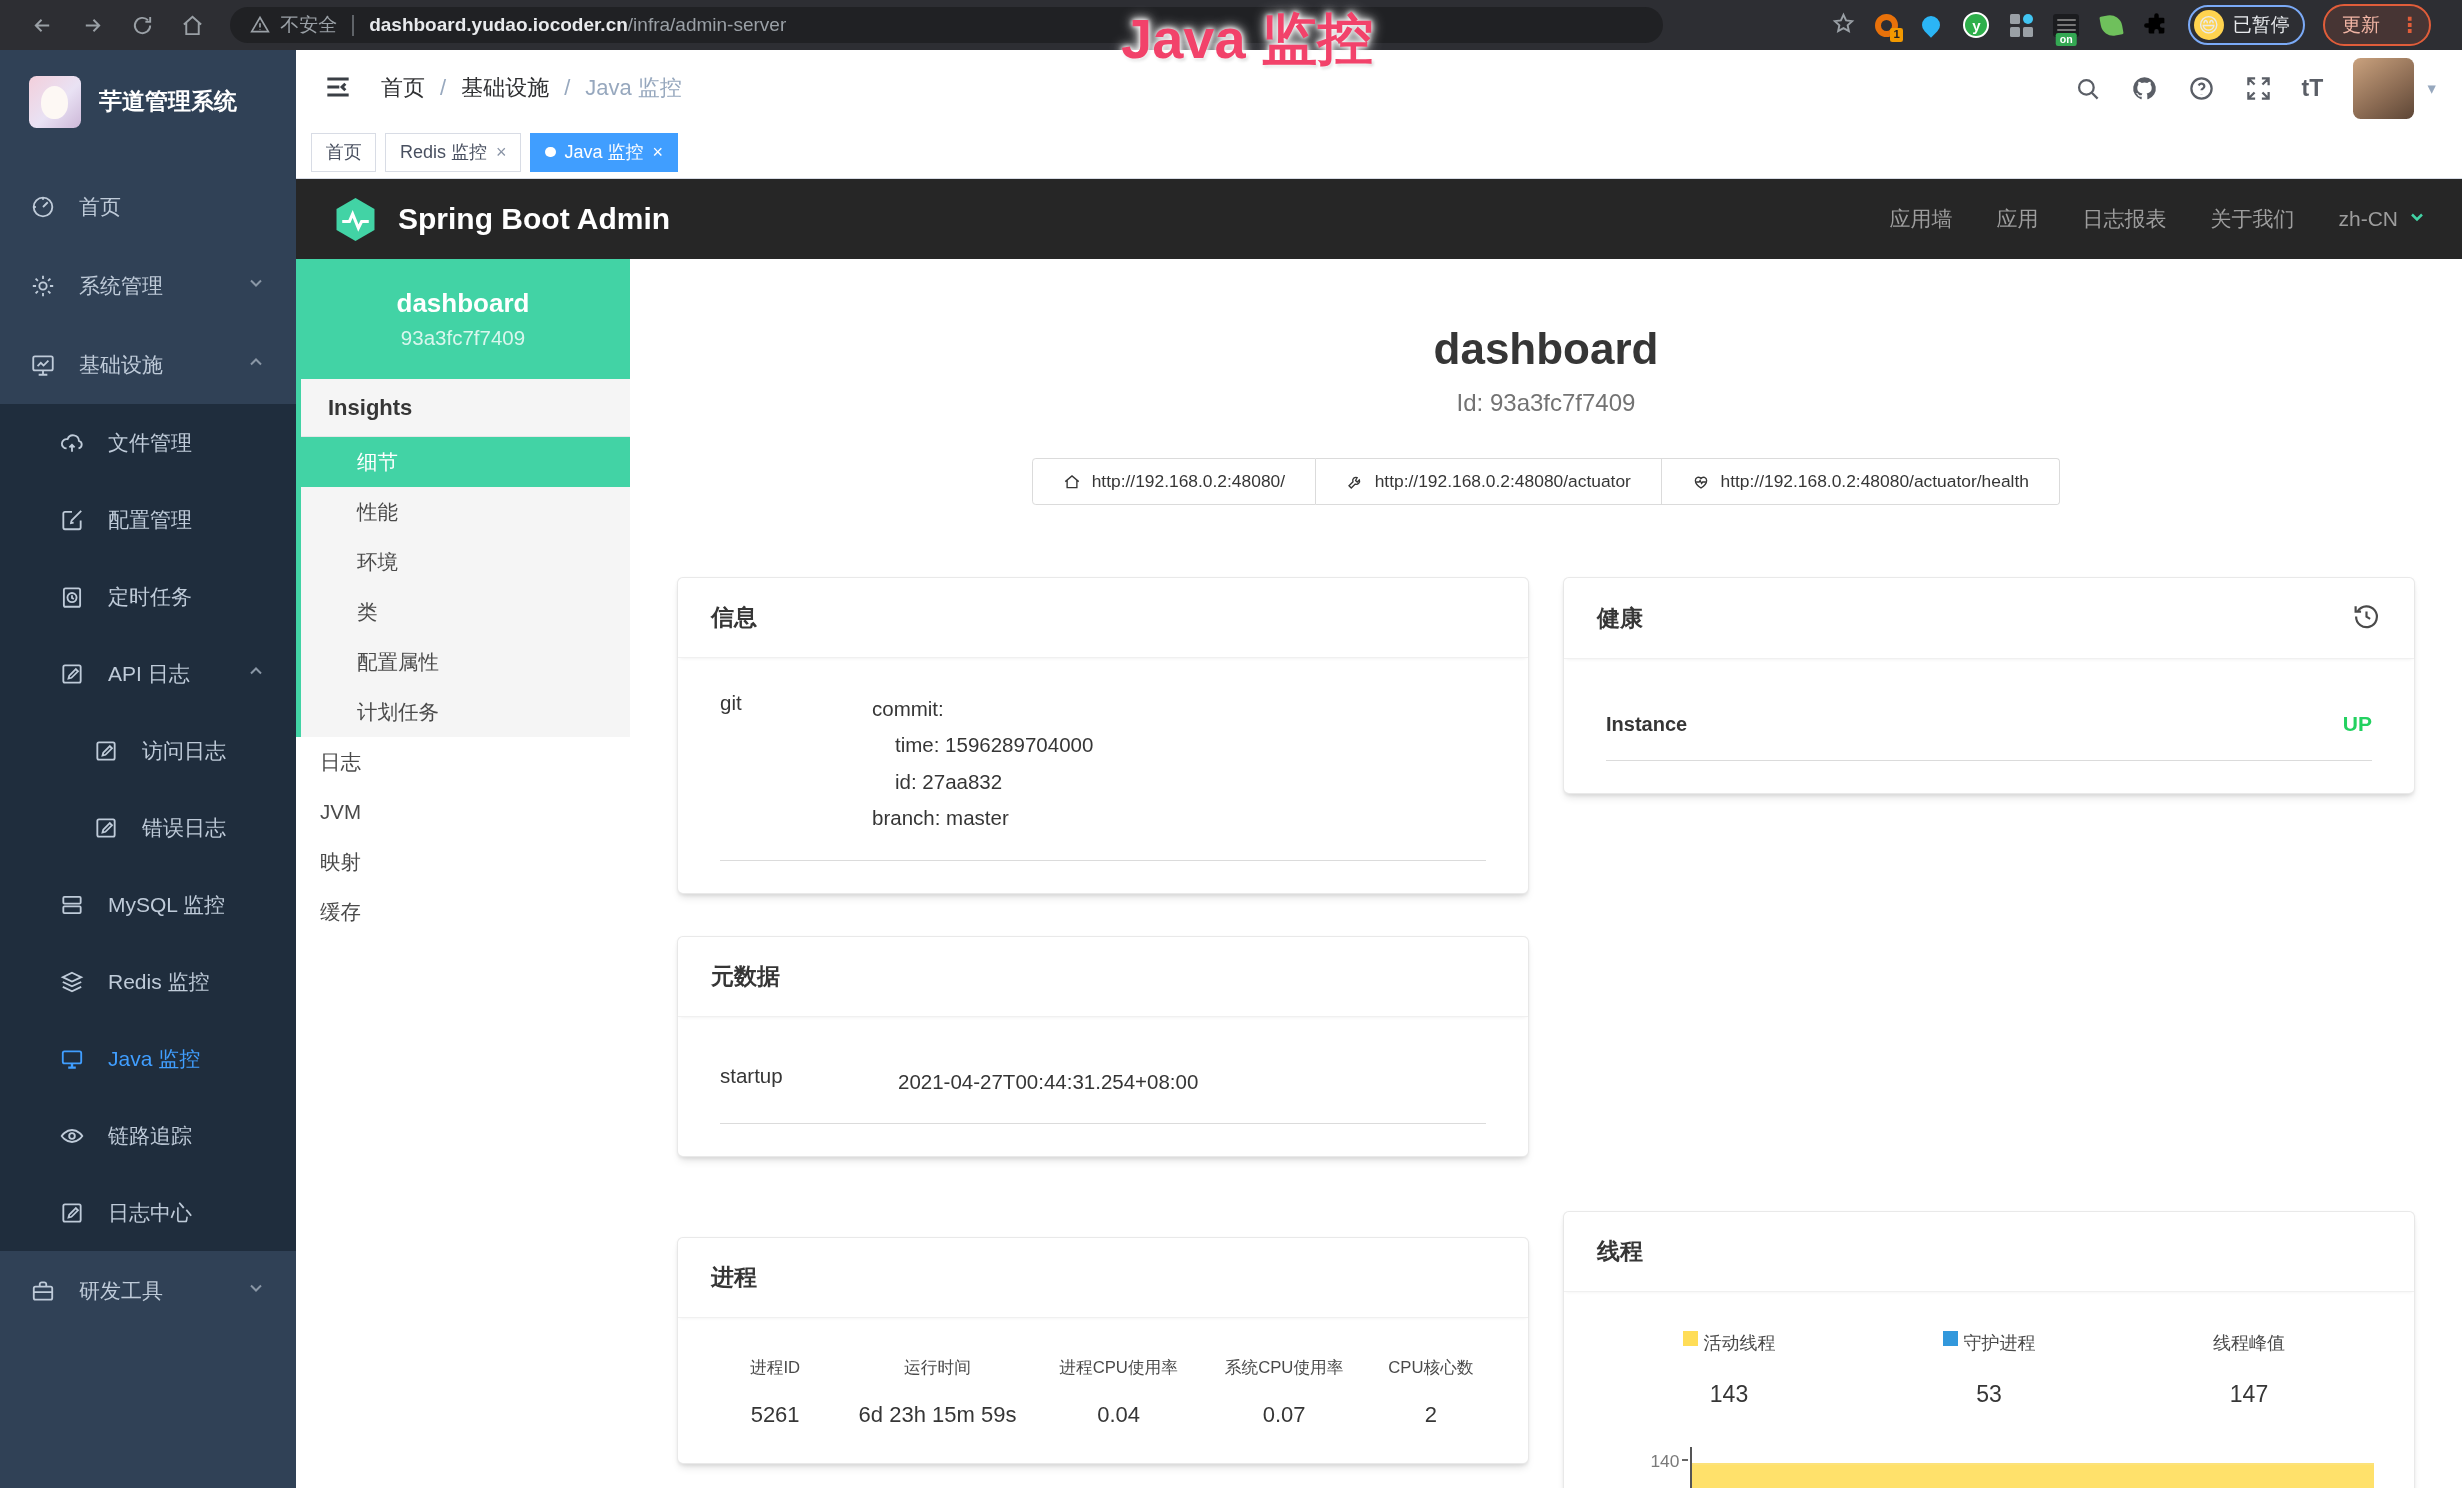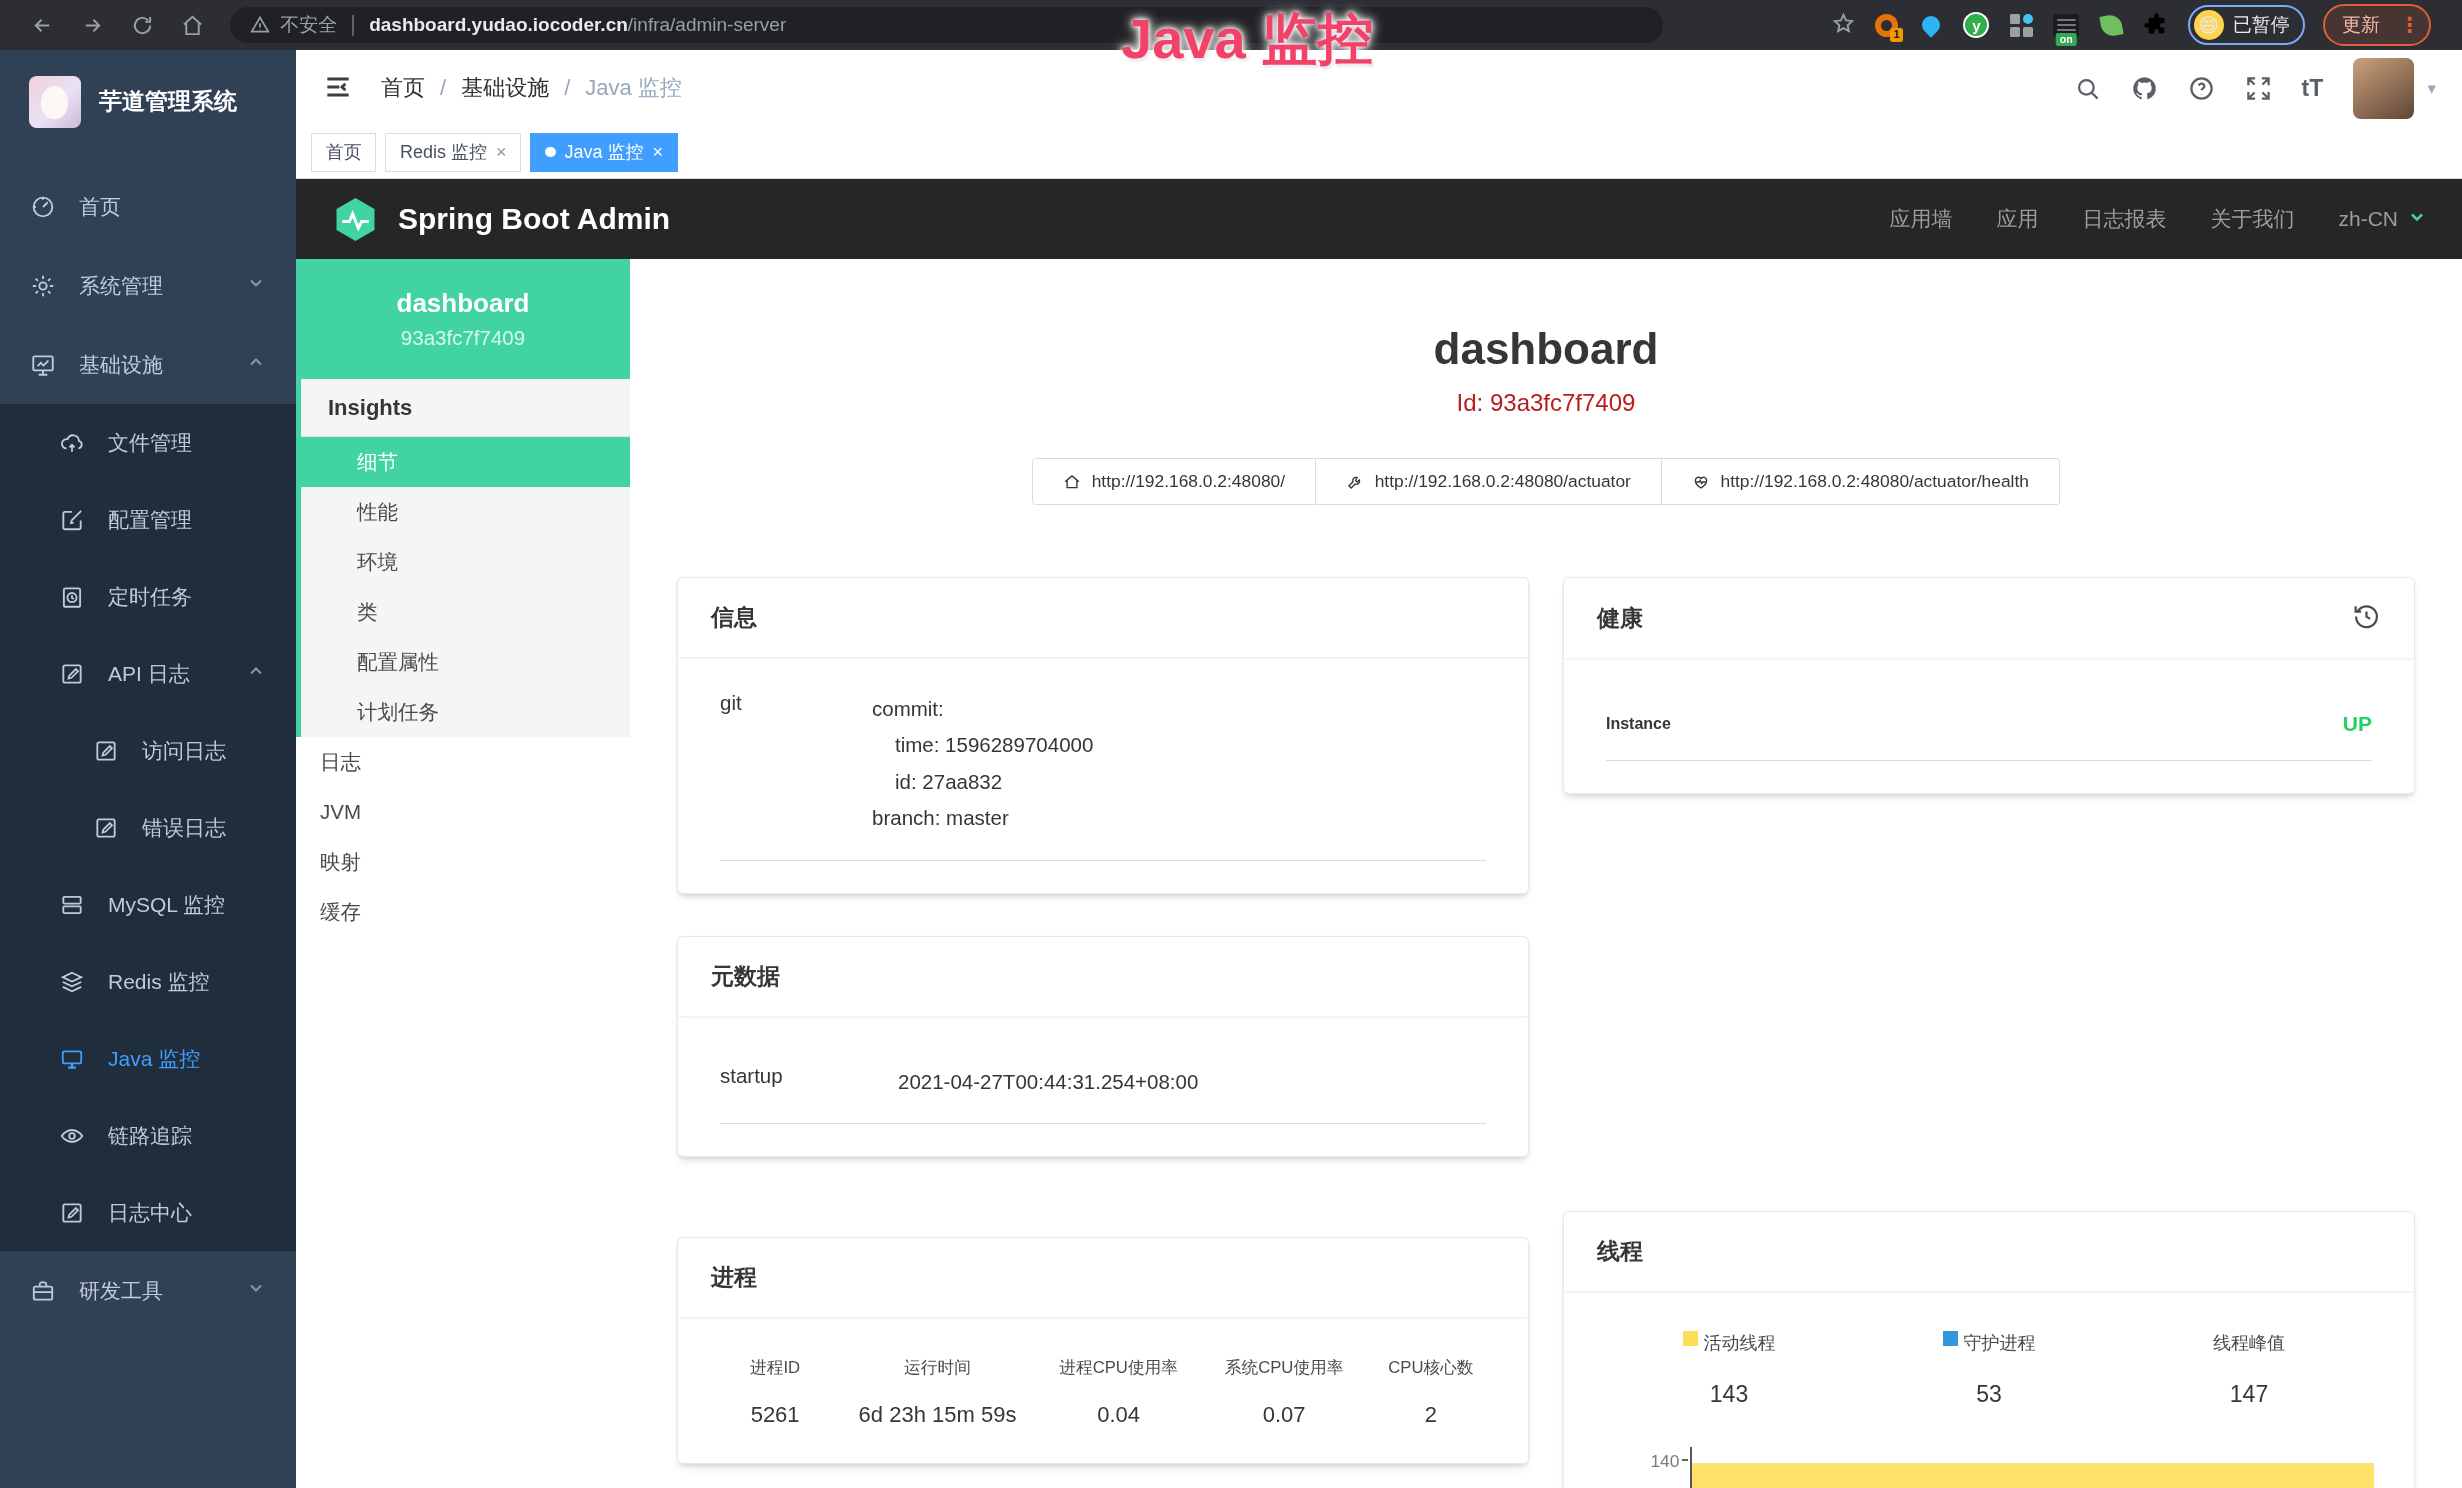--- a/index.html
+++ b/index.html
@@ -98,21 +98,21 @@
   .insights { background:#f5f5f5; border-left:5.3px solid #42d3a5; }
   .insights-label { height:58px; display:flex; align-items:center; padding-left:27px; font-size:22px; font-weight:bold; color:#363636; border-bottom:0.8px solid #e6e6e6; }
   .sba-item { height:50px; display:flex; align-items:center; padding-left:56px; font-size:20.5px; color:#4a4a4a; cursor:pointer; }
   .sba-item.active { background:#42d3a5; color:#fff; }
   .sba-plain .sba-item { padding-left:24px; background:#fff; }
 
   
   .main { flex:1; background:#fff; overflow:hidden; padding:0 47px; }
   .hero { text-align:center; padding-top:65px; }
   .hero h1 { font-size:44px; color:#363636; font-weight:bold; }
-  .idline { font-size:24px; color:#b91c1c; margin-top:15px; }
+  .idline { font-size:24px; color:#737373; margin-top:15px; }
   .endpoints { display:flex; justify-content:center; margin-top:41px; }
   .ep { display:flex; align-items:center; gap:10.6px; height:47px; padding:0 30px; border:0.8px solid #dbdbdb; background:#fff; font-size:17.4px; color:#363636; cursor:pointer; }
   .ep + .ep { border-left:none; }
   .ep:first-child { border-radius:3.8px 0 0 3.8px; }
   .ep:last-child { border-radius:0 3.8px 3.8px 0; }
   .ep svg { width:18px; height:18px; stroke:#363636; stroke-width:1.8; fill:none; }
 
   .cards { display:flex; gap:34px; margin-top:72px; align-items:flex-start; }
   .ccol { flex:1; min-width:0; display:flex; flex-direction:column; }
   .card { background:#fff; border:0.8px solid rgba(10,10,10,.09); border-radius:6px;
@@ -121,21 +121,21 @@
   .card-title { font-size:23px; font-weight:bold; color:#363636; }
   .hist svg { width:29px; height:29px; stroke:#4a4a4a; stroke-width:1.8; fill:none; }
   .card-body { padding:33px 42px 32px; }
 
   .kv { display:flex; padding-bottom:23px; border-bottom:0.8px solid #dbdbdb; }
   .kv-label { width:152px; flex-shrink:0; font-size:20.5px; color:#363636; }
   .kv-value { font-size:20.5px; color:#363636; line-height:1.78; }
   .git-lines div:nth-child(2), .git-lines div:nth-child(3) { padding-left:23px; }
 
   .hrow { display:flex; justify-content:space-between; align-items:center; padding:18px 0 24px; border-bottom:0.8px solid #dbdbdb; }
-  .hrow .hl { font-size:16px; color:#363636; font-weight:bold; }
+  .hrow .hl { font-size:20px; color:#363636; font-weight:bold; }
   .hrow .hv { font-size:21px; font-weight:bold; color:#23d160; }
 
   .meta-body { padding-top:47px; }
 
   .proc { display:flex; text-align:center; padding:10.6px 0 4.6px; }
   .pc { padding:0 4.6px; }
   .pc .pl { font-size:16.7px; color:#4a4a4a; }
   .pc .pv { font-size:22px; color:#363636; margin-top:23px; }
   .pc1{flex:1;} .pc2{flex:1.45;} .pc3{flex:1.3;} .pc4{flex:1.2;text-align:center;} .pc5{flex:1;}
 

